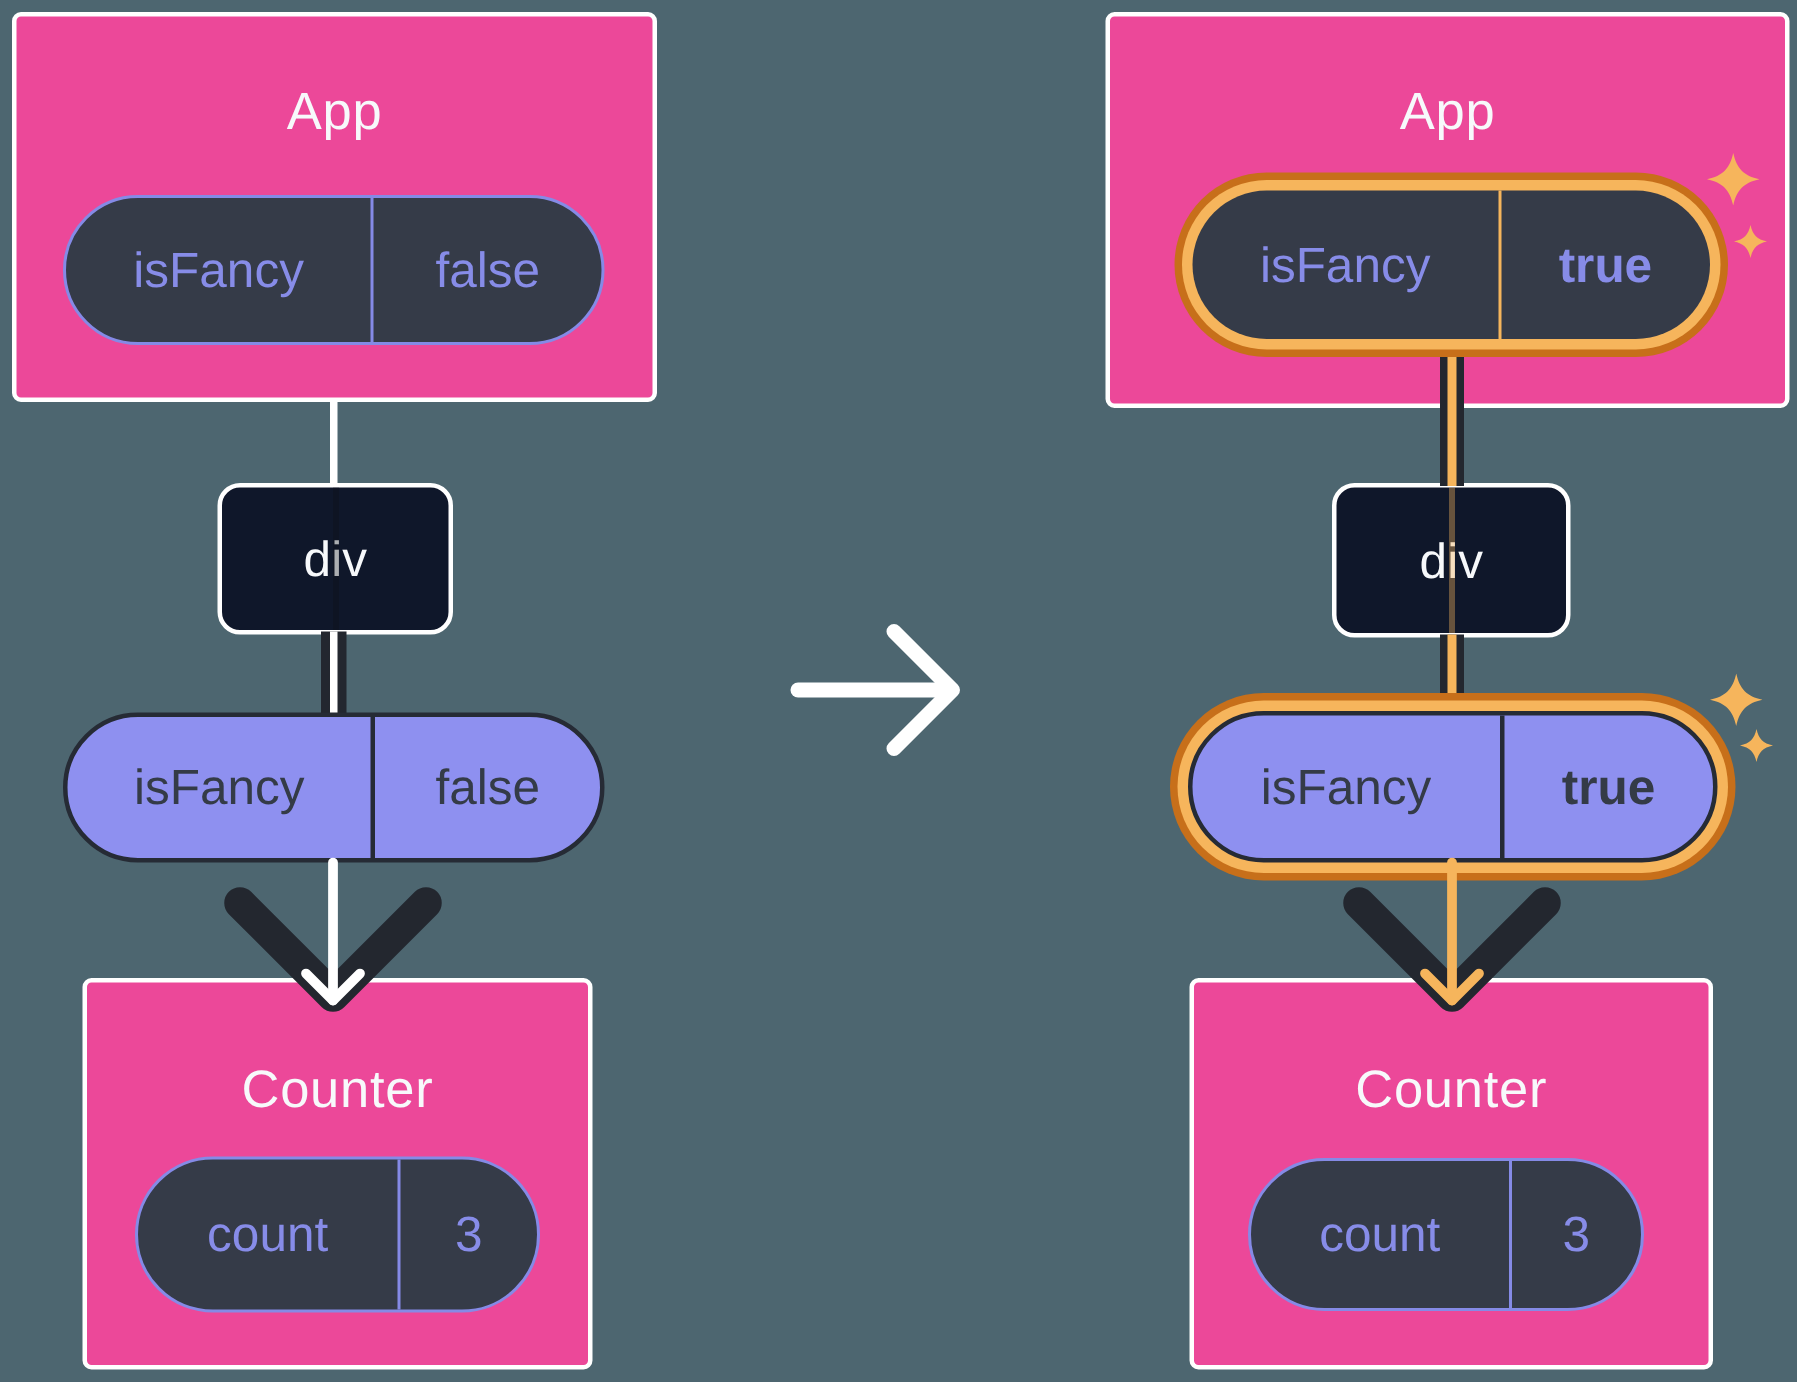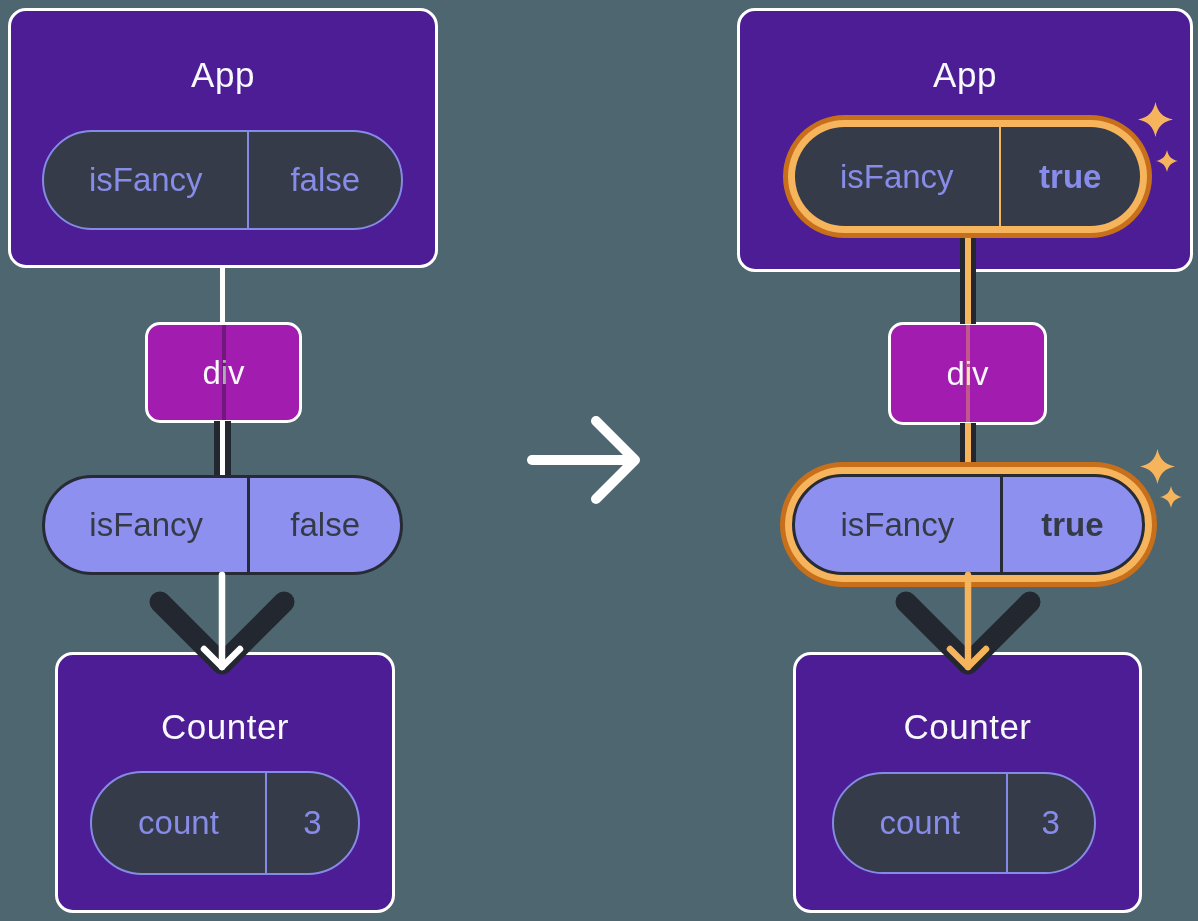--- a/index.html
+++ b/index.html
@@ -2,29 +2,29 @@
 <html><head>
 <meta charset="utf-8">
 <style>
   html,body{margin:0;padding:0;background:#4d6670;}
   #stage{
     position:relative;width:1198px;height:921px;overflow:hidden;
     background:#4d6670;
     font-family:"Liberation Sans","DejaVu Sans",sans-serif;
   }
   .card{
-    position:absolute;background:#4c1d95;border:3.5px solid #ffffff;
-    border-radius:18px;box-sizing:border-box;z-index:1;
+    position:absolute;background:#ec4899;border:3.5px solid #ffffff;
+    border-radius:6px;box-sizing:border-box;z-index:1;
   }
   .card-title{
     position:absolute;left:0;right:0;text-align:center;
     color:#f7f9fb;font-size:35px;font-weight:500;letter-spacing:.5px;
   }
   .node{
-    position:absolute;background:#a21caf;border:3.5px solid #ffffff;
+    position:absolute;background:#0f172a;border:3.5px solid #ffffff;
     border-radius:15px;box-sizing:border-box;z-index:2;
     display:flex;align-items:center;justify-content:center;
     color:#f7f9fb;font-size:33px;font-weight:500;
   }
   .innerline{position:absolute;top:0;bottom:0;width:4px;left:calc(50% - 2px);}
   .innerline.dark{background:rgba(13,16,23,0.32);}
   .innerline.warm{background:rgba(246,181,92,0.38);}
   .pill{
     position:absolute;display:flex;border-radius:999px;box-sizing:border-box;z-index:4;
     font-size:33px;

